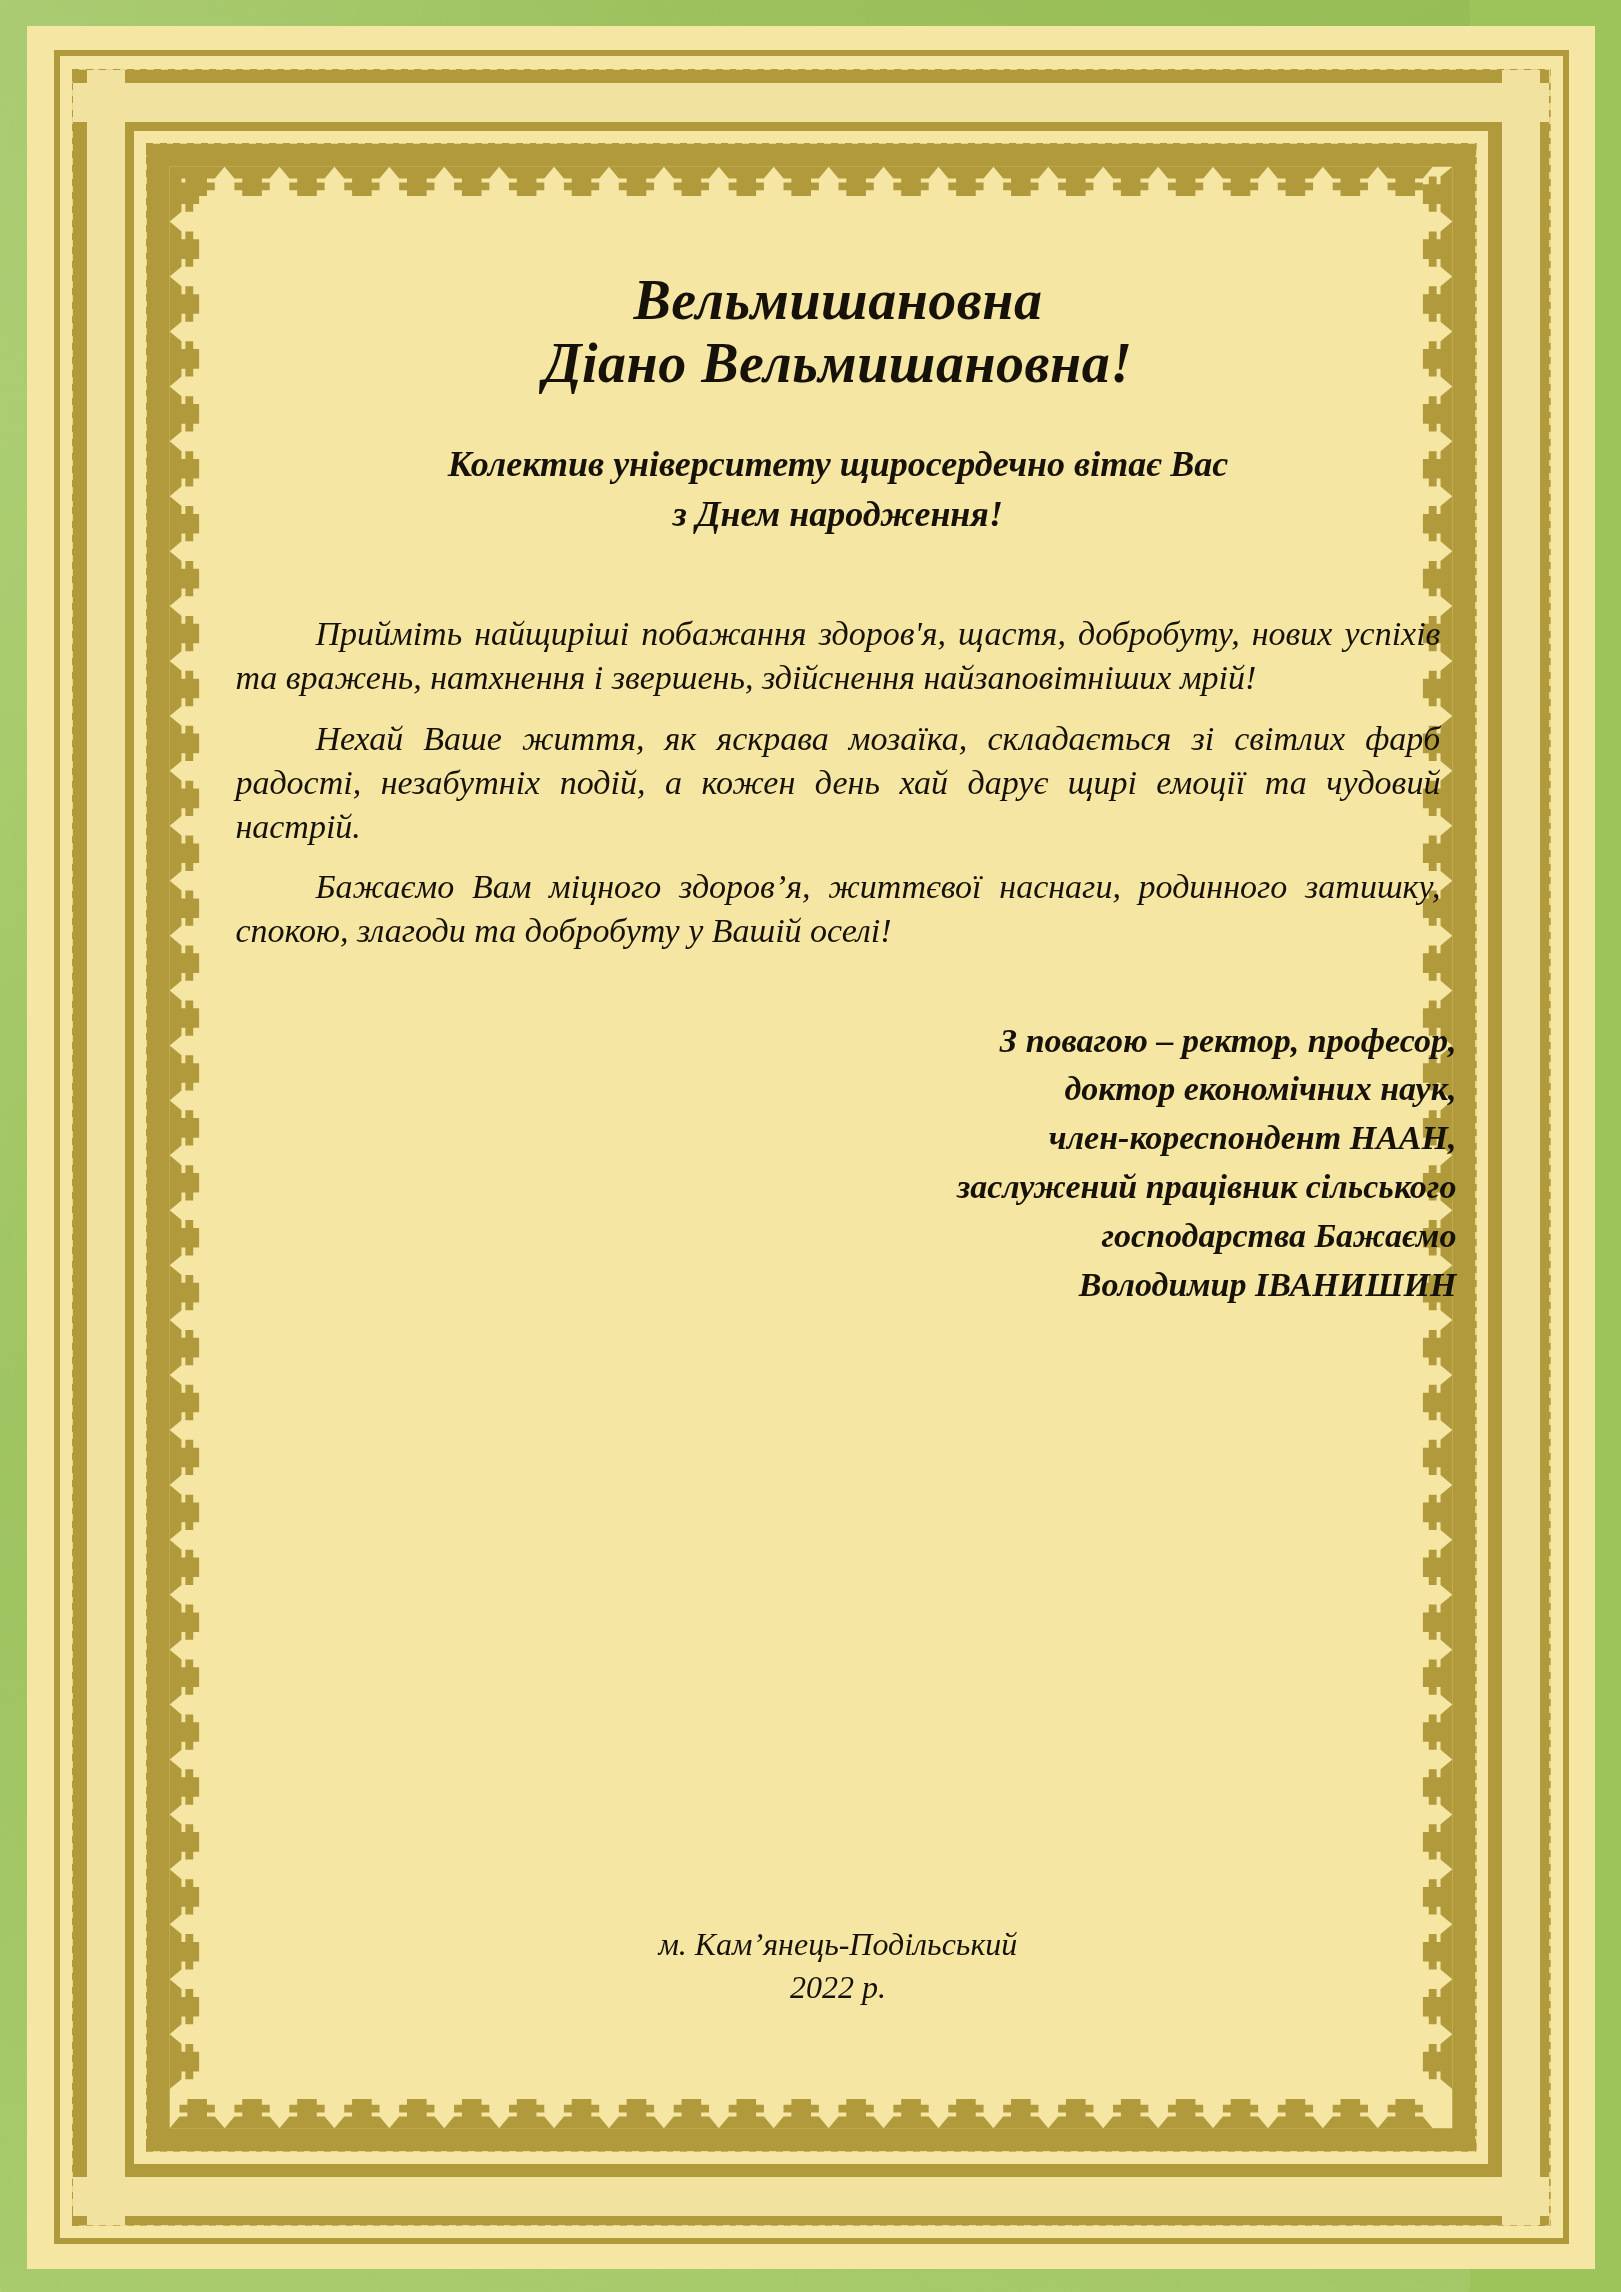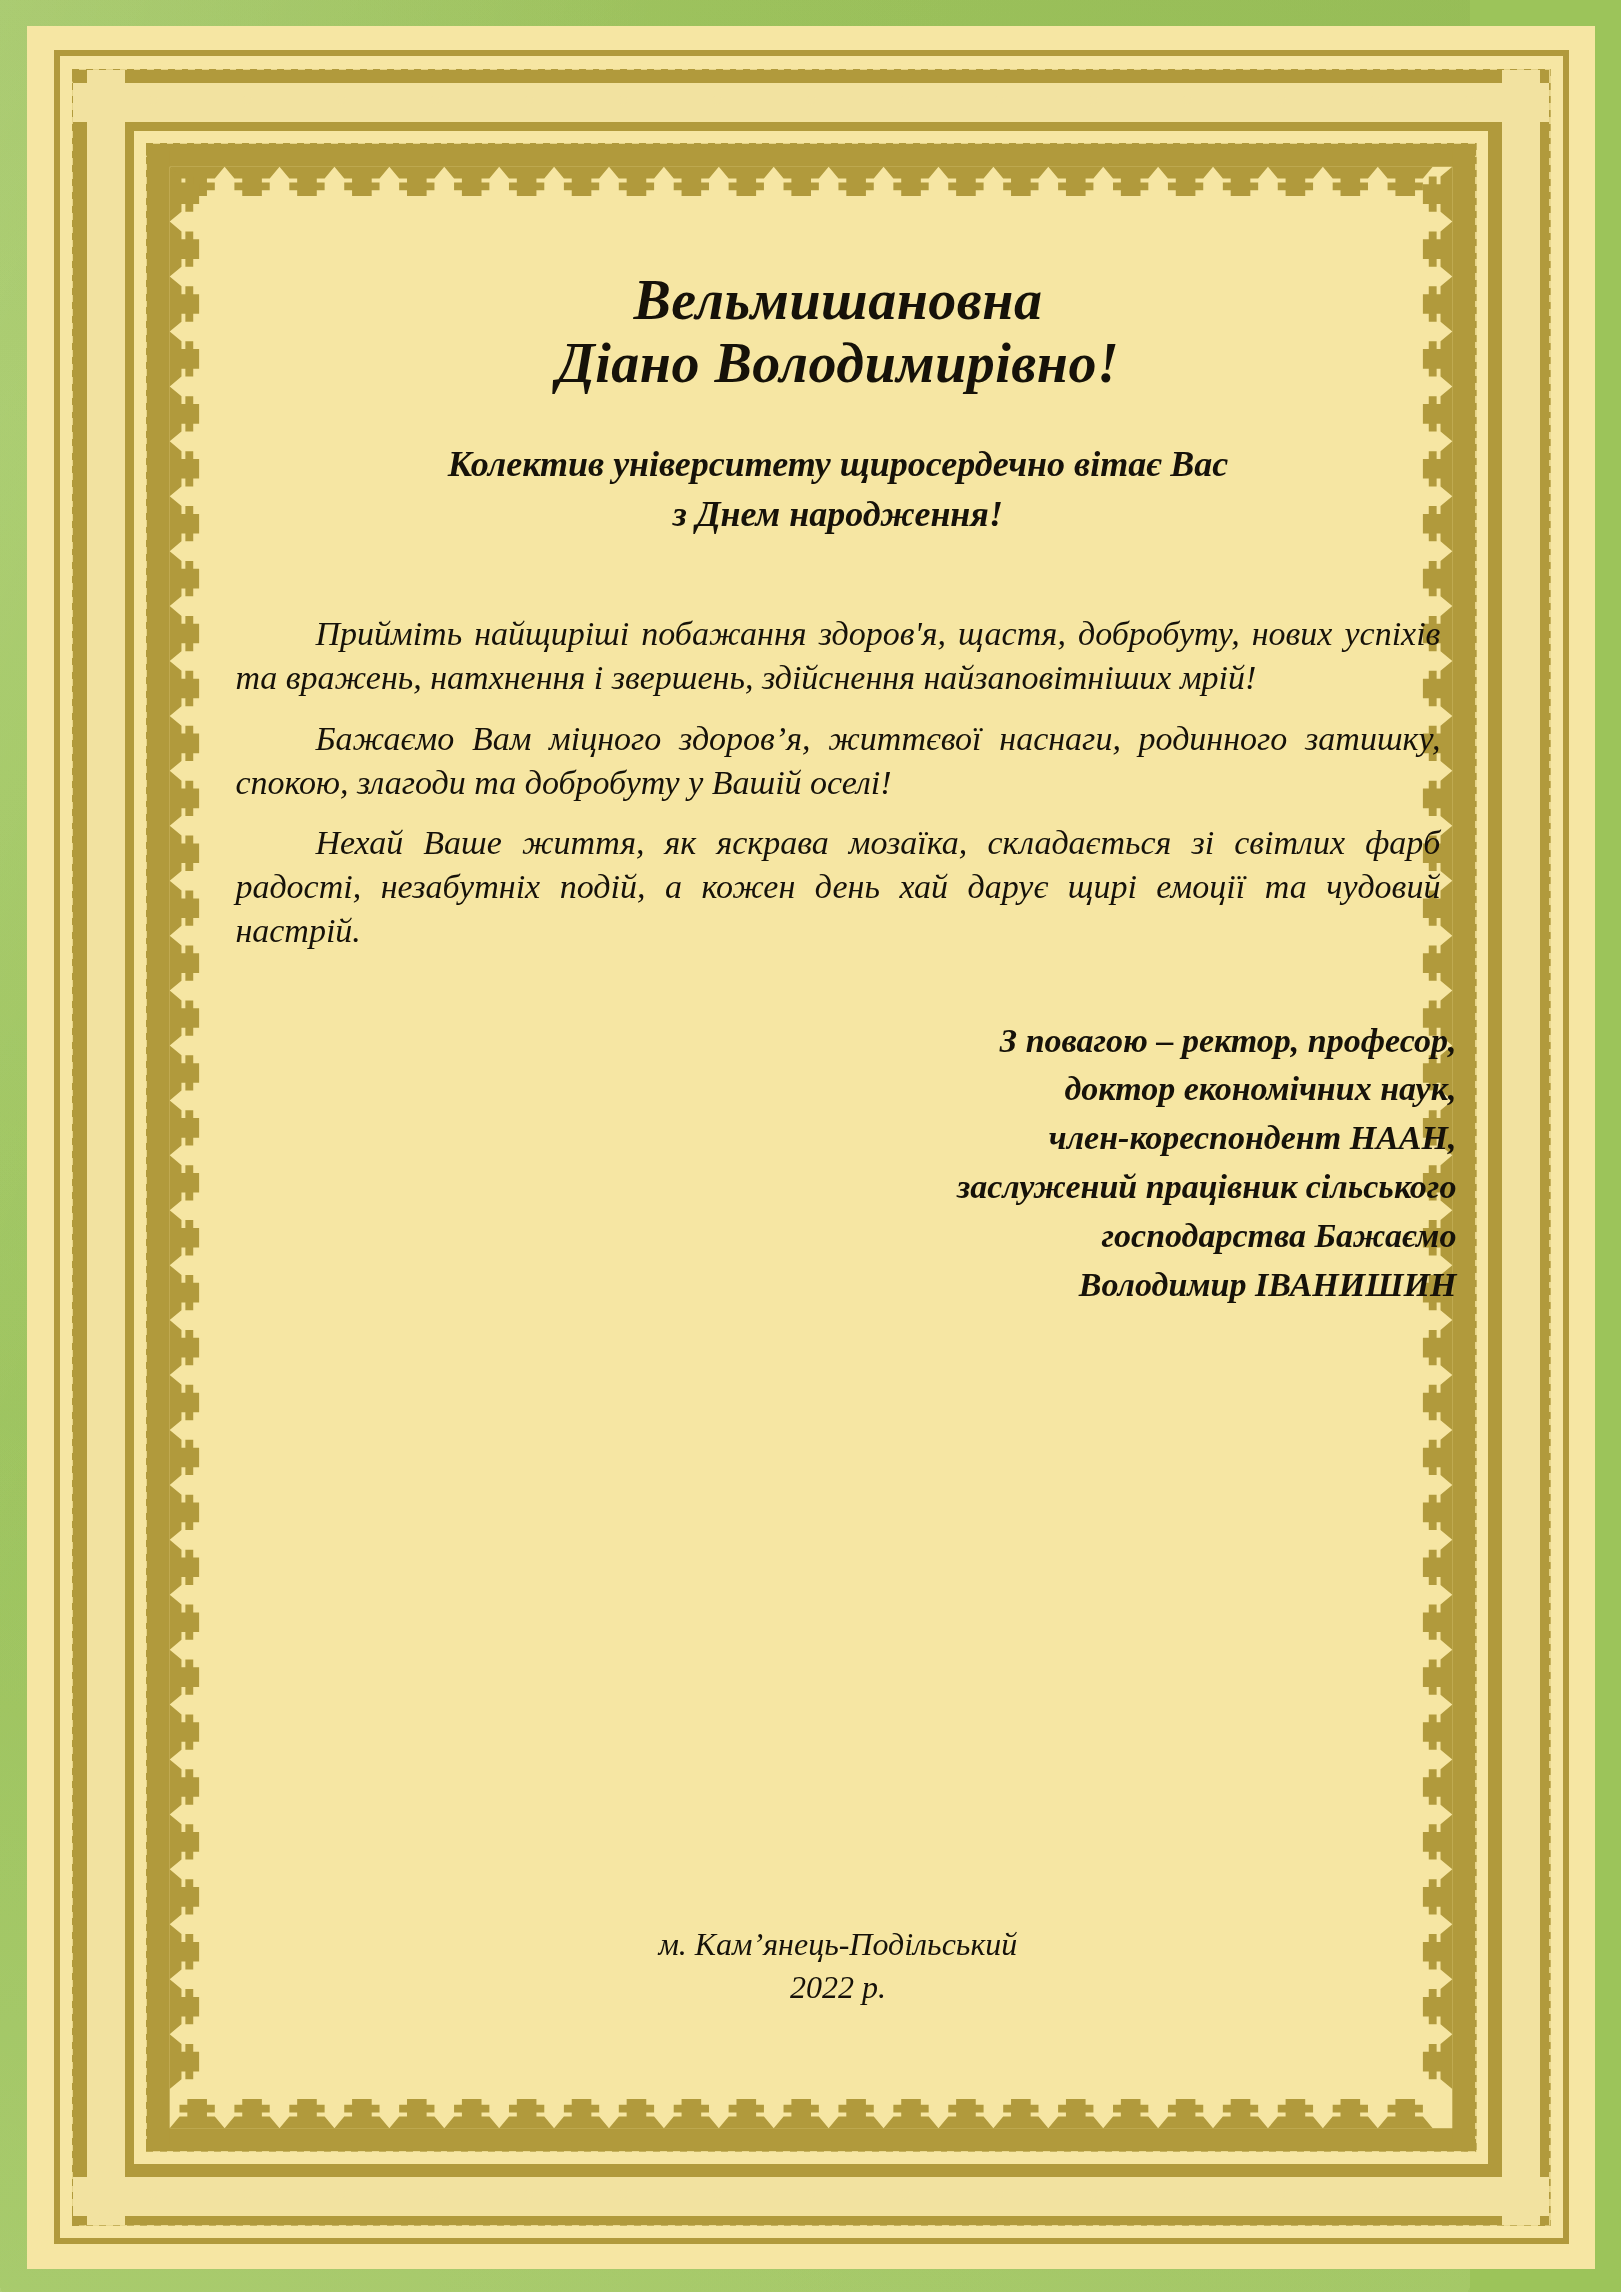--- a/index.html
+++ b/index.html
@@ -733,32 +733,32 @@
          L1294 1958 L1300 1958 L1300 1966 L1308 1966
          L1308 1958 L1312 1958 L1312 1966 L1324 1976 Z" fill="#b19a3c"></path>
           </g>
       </svg>
     </div>
 
     <div class="content">
 
       <div class="title-block">
         <div class="title-line">Вельмишановна</div>
-        <div class="title-line">Діано Володимирівно!</div>
+        <div class="title-line">Діано Вельмишановна!</div>
       </div>
 
       <div class="subtitle-block">
         <div class="subtitle-line">Колектив університету щиросердечно вітає Вас</div>
         <div class="subtitle-line second">з Днем народження!</div>
       </div>
 
       <div class="body-block">
         <p class="body-para">Прийміть найщиріші побажання здоров'я, щастя, добробуту, нових успіхів та вражень, натхнення і звершень, здійснення найзаповітніших мрій!</p>
+        <p class="body-para">Нехай Ваше життя, як яскрава мозаїка, складається зі світлих фарб радості, незабутніх подій, а кожен день хай  дарує щирі емоції та чудовий настрій.</p>
         <p class="body-para">Бажаємо Вам міцного здоров’я, життєвої наснаги, родинного затишку, спокою, злагоди  та добробуту у Вашій оселі!</p>
-        <p class="body-para">Нехай Ваше життя, як яскрава мозаїка, складається зі світлих фарб радості, незабутніх подій, а кожен день хай  дарує щирі емоції та чудовий настрій.</p>
       </div>
 
       <div class="signature-block">
         <div class="sig-line">З повагою – ректор, професор,</div>
         <div class="sig-line">доктор економічних наук,</div>
         <div class="sig-line">член-кореспондент НААН,</div>
         <div class="sig-line">заслужений працівник сільського</div>
         <div class="sig-line">господарства Бажаємо</div>
         <div class="sig-line">Володимир ІВАНИШИН</div>
       </div>

